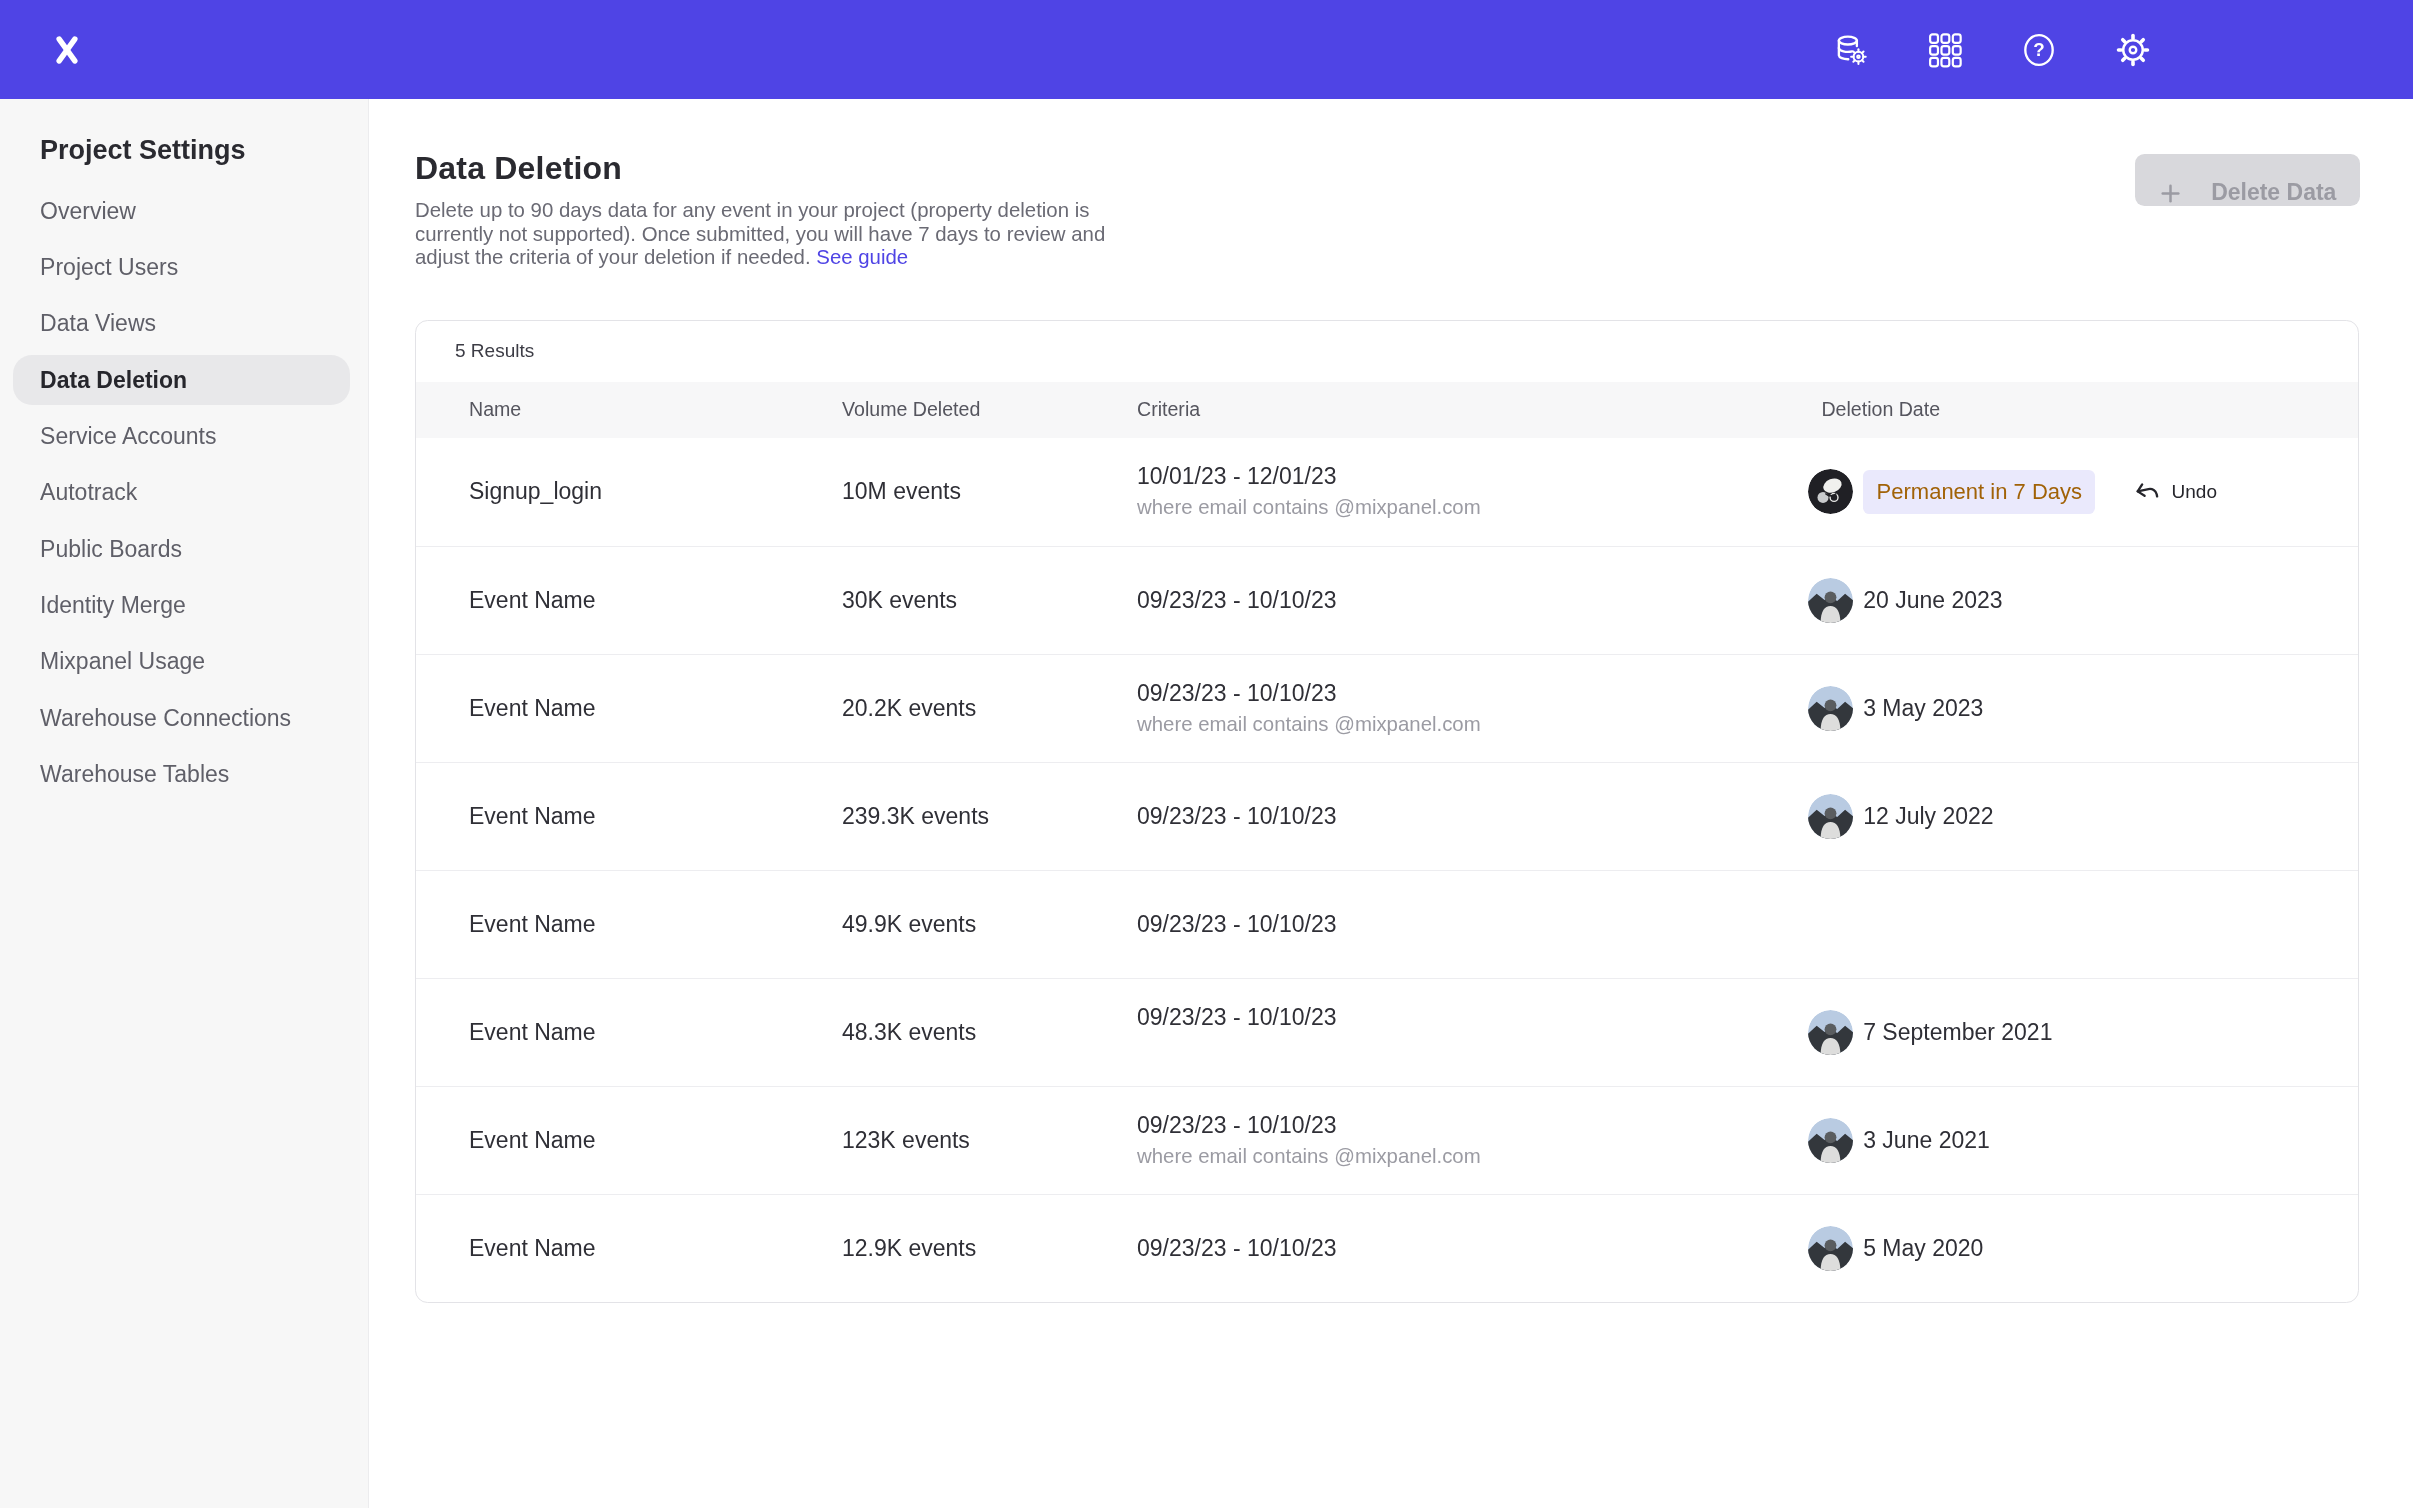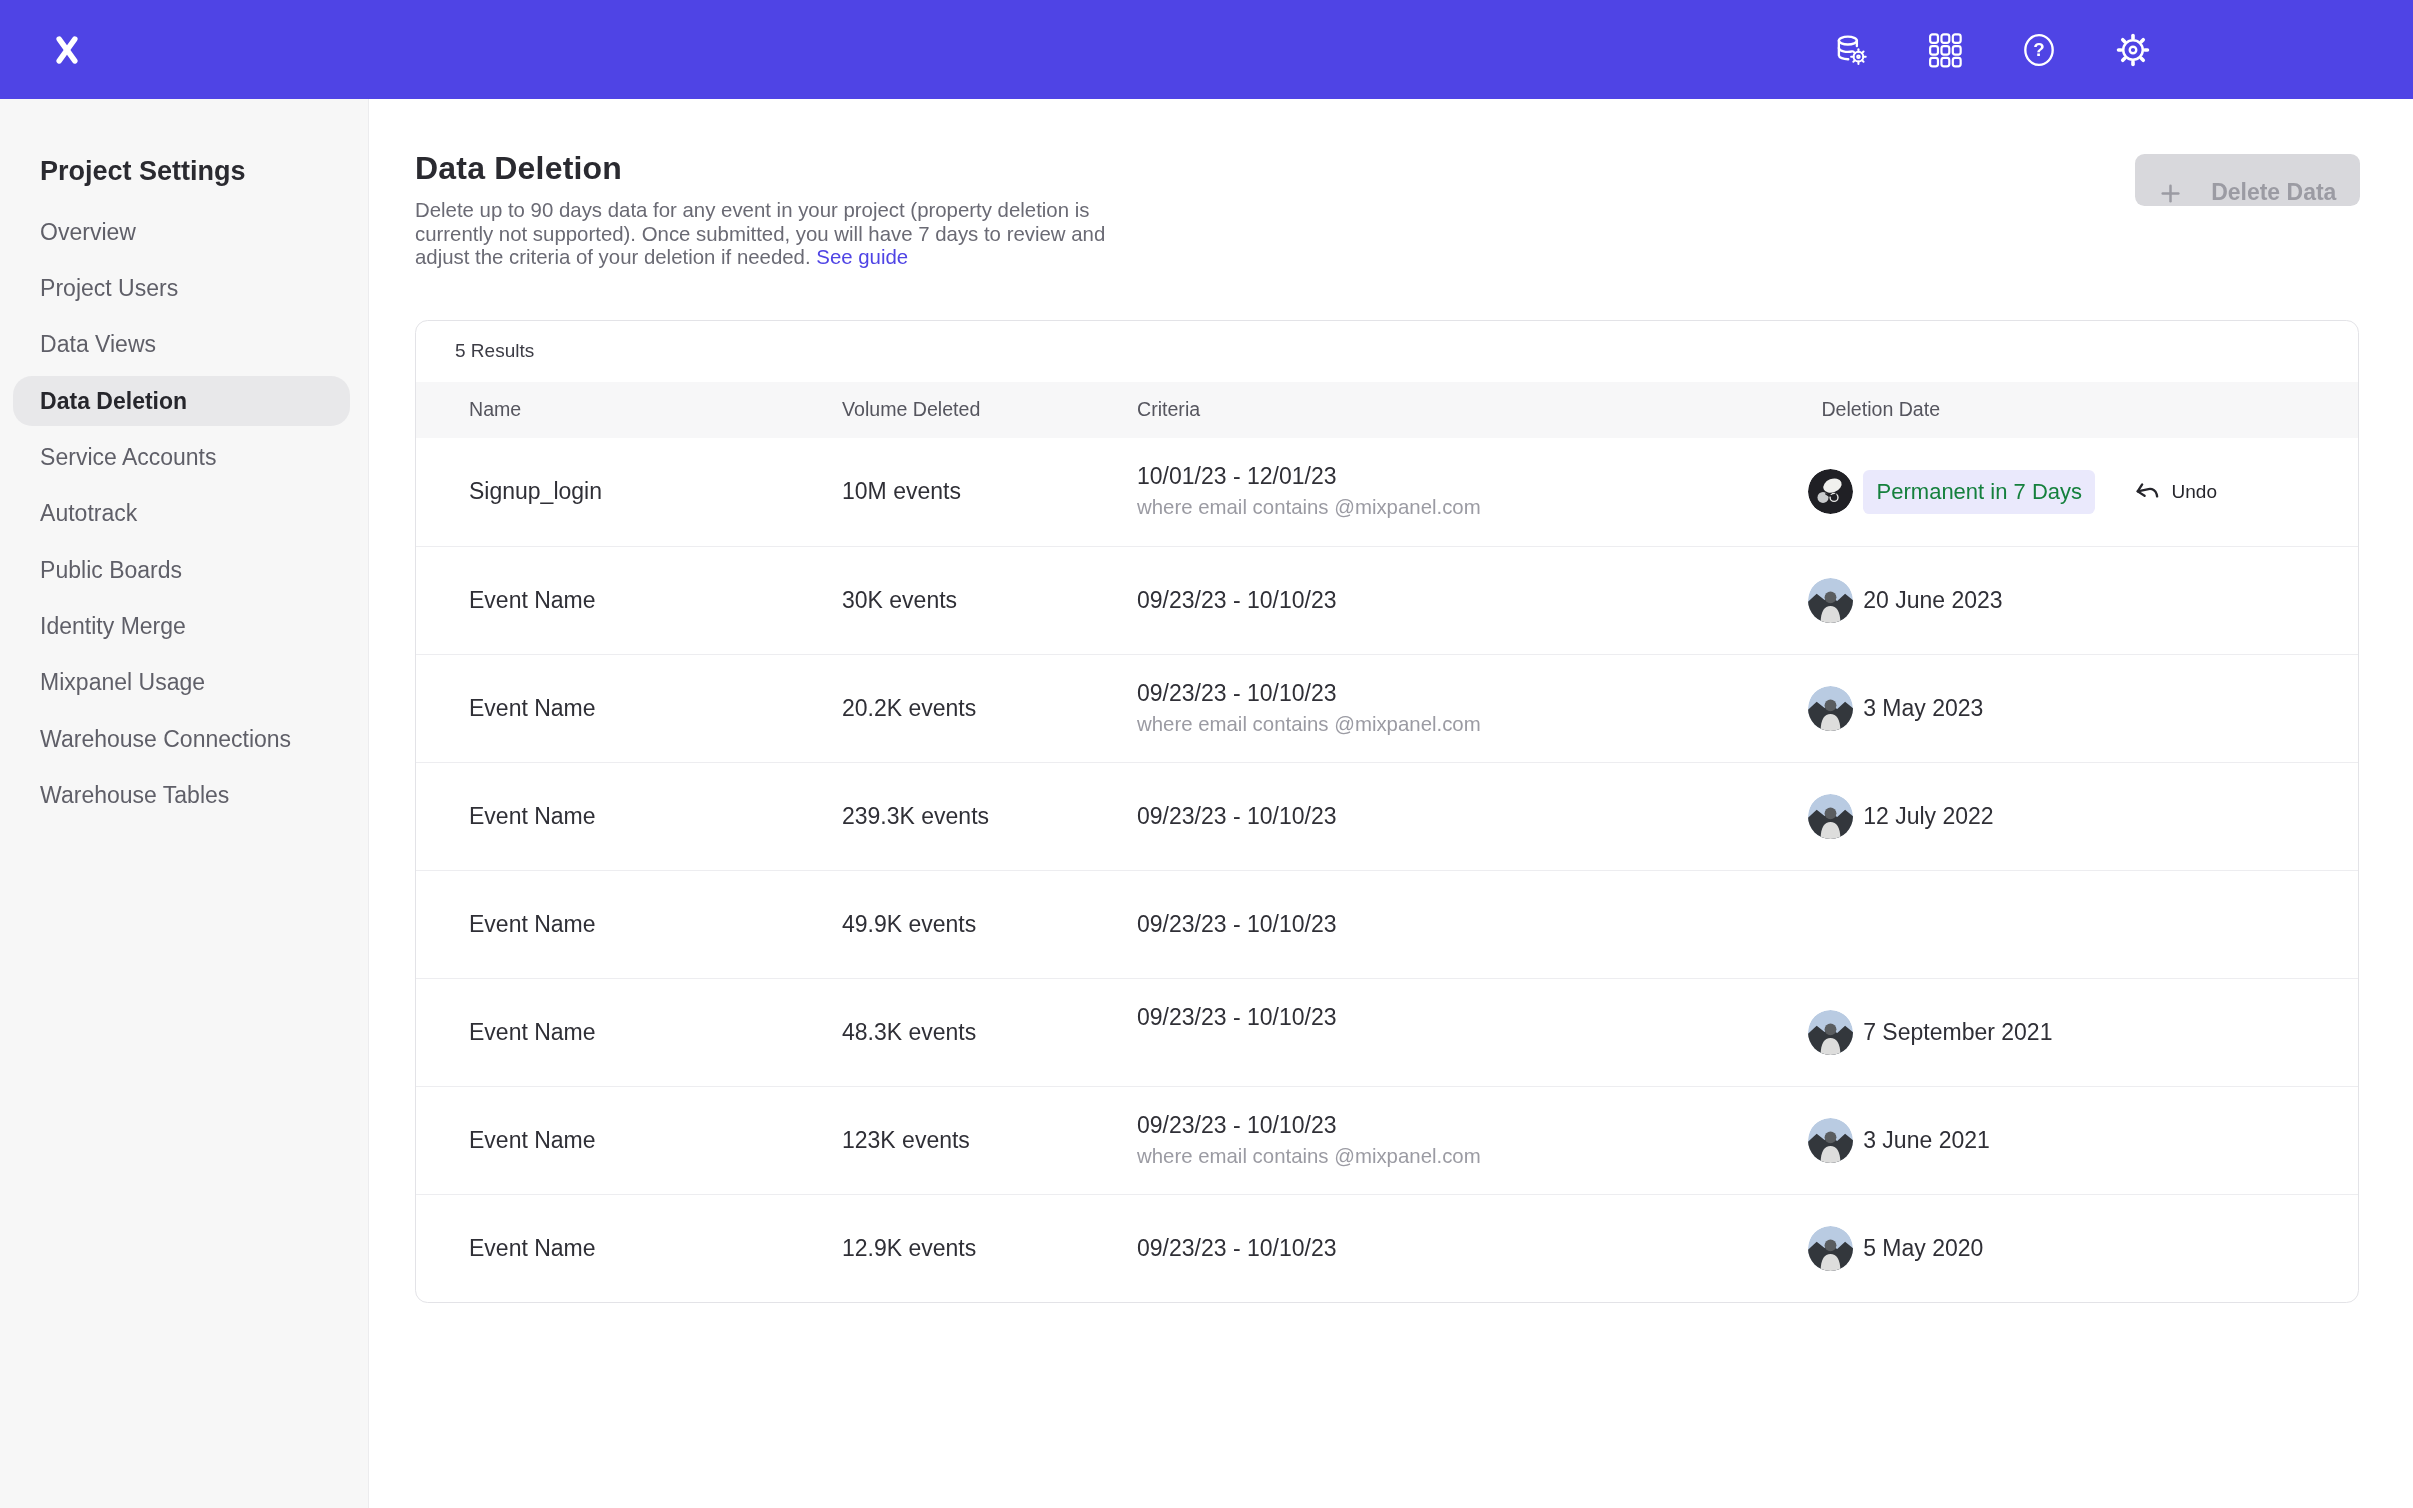--- a/index.html
+++ b/index.html
@@ -28,21 +28,21 @@
   .tb-icon { width: 36px; height: 36px; cursor: pointer; }
 
   
   .shell { display: flex; height: 1409px; }
 
   
   .sidebar {
     width: 369px;
     background: #f7f7f7;
     border-right: 1.6px solid #ececee;
-    padding-top: 57px;
+    padding-top: 36px;
     flex: none;
   }
   .sidebar-heading {
     font-size: 27px;
     font-weight: 700;
     color: #2a2a30;
     line-height: 31px;
     padding-left: 40px;
     margin-bottom: 20.4px;
   }
@@ -150,21 +150,21 @@
   }
   .avatar svg { display: block; width: 45px; height: 45px; }
   .badge {
     height: 44px;
     display: inline-flex;
     align-items: center;
     padding: 0 13.4px;
     background: #eae9fc;
     border-radius: 6.3px;
     font-size: 22px;
-    color: #15803d;
+    color: #a16207;
   }
   .date { font-size: 23px; color: #2f2f36; }
   .undo {
     position: absolute;
     right: 141px;
     top: 50%;
     transform: translateY(-50%);
     display: flex;
     align-items: center;
     gap: 10.2px;

